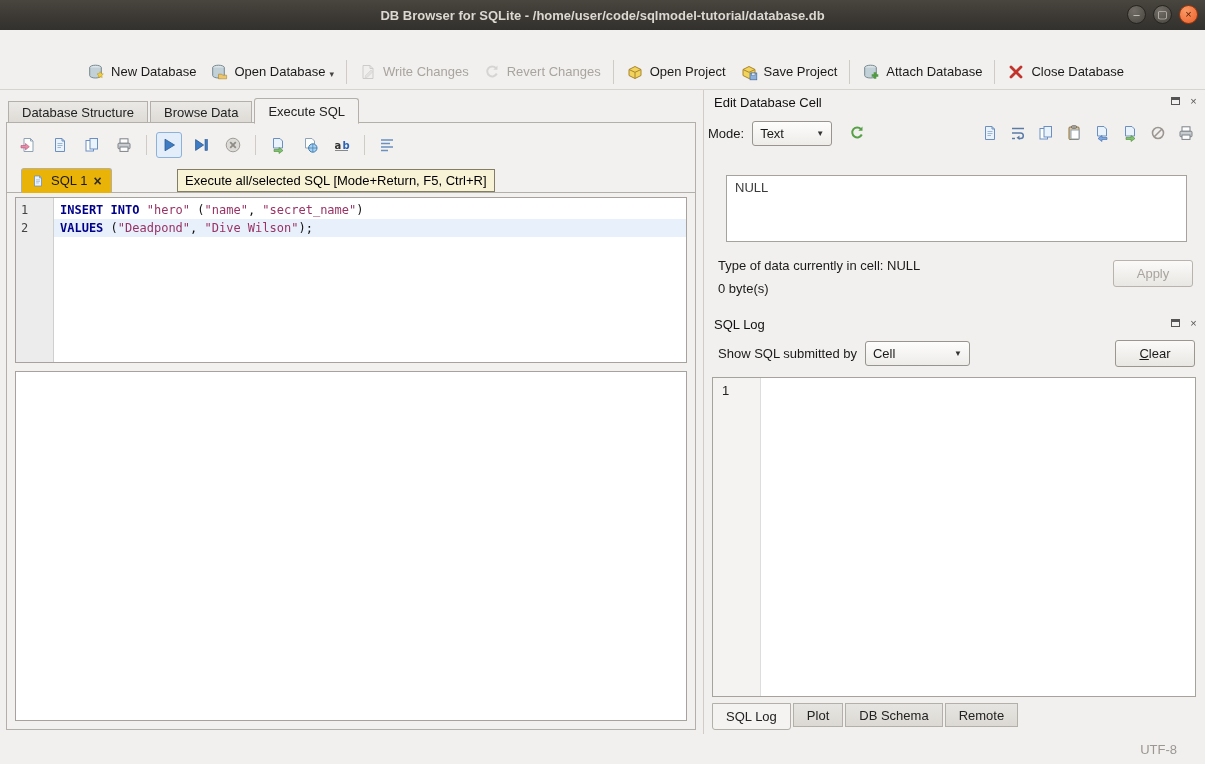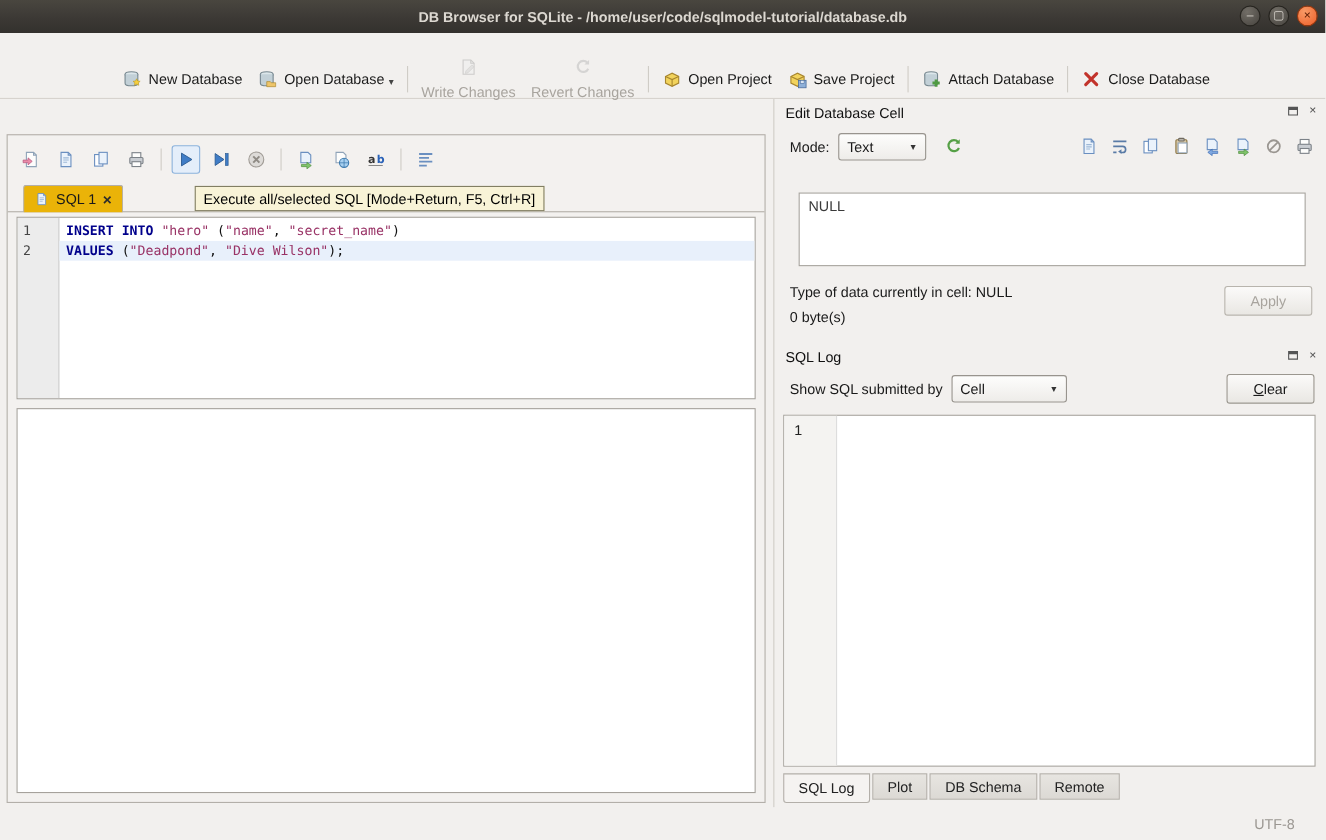--- a/index.html
+++ b/index.html
@@ -15,21 +15,21 @@
   .win-btn { width:19px; height:19px; border-radius:50%; text-align:center; line-height:17px; font-size:11px;
     background:radial-gradient(circle at 35% 28%, #726e67, #46433e); border:1px solid #26241f; color:#d8d4cd; }
   .win-btn.close { background:radial-gradient(circle at 35% 28%, #f89a66, #ee5f29); border-color:#96380f; color:#5c1c02; }
 
   
   .menubar { position:absolute; left:0; top:30px; right:0; height:24px; display:flex; align-items:center; padding-left:4px; background:#f2f0ee; }
   .menu-item { padding:3px 9px; border-radius:2px; }
   .toolbar { position:absolute; left:0; top:54px; right:0; height:36px; display:flex; align-items:center; padding-left:6px;
     background:#f2f0ee; border-bottom:1px solid #d7d3ce;justify-content:center; }
   .tb-btn { display:flex; align-items:center; gap:6px; padding:4px 7px; border-radius:3px; white-space:nowrap; }
-  .tb-btn.disabled { color:#a8a49e;flex-direction:column; }
+  .tb-btn.disabled { color:#a8a49e; }
   .tb-btn.disabled svg { opacity:.4; filter:grayscale(1); }
   .tb-arrow { font-size:9px; color:#444; margin-left:-2px; align-self:flex-end; padding-bottom:2px; }
   .tb-sep { width:1px; height:24px; background:#cfccc6; margin:0 5px; }
   .icon { display:inline-flex; align-items:center; justify-content:center; }
 
   
   .content { position:absolute; left:0; top:90px; right:0; bottom:30px; }
   .left-pane { position:absolute; left:0; top:0; width:703px; bottom:0; }
   .right-pane { position:absolute; left:703px; right:0; top:0; bottom:0; border-left:1px solid #d0ccc6; }
 
@@ -68,21 +68,21 @@
   
   .tooltip { position:absolute; left:177px; top:169px; z-index:50; background:#f8f3d7; border:1px solid #817e63;
     padding:3px 7px; font-size:13px; color:#000; white-space:nowrap; }
 
   
   .dock-header { position:absolute; left:10px; height:20px; display:flex; align-items:center; color:#111; }
   .dock-icons { position:absolute; right:5px; display:flex; gap:5px; align-items:center; }
   .dock-btn { width:13px; height:13px; display:flex; align-items:center; justify-content:center; color:#555; font-size:11px; }
   .float-glyph { width:9px; height:8px; border:1px solid #555; border-top:3px solid #555; display:inline-block; }
 
-  .mode-row { position:absolute; left:14px; right:10px; top:28px; height:30px; display:flex; align-items:center;justify-content:space-between; }
+  .mode-row { position:absolute; left:4px; right:10px; top:28px; height:30px; display:flex; align-items:center;justify-content:space-between; }
   .combo { height:25px; border:1px solid #98948e; border-radius:3px; background:linear-gradient(#fdfdfc,#eeece9);
     display:inline-flex; align-items:center; justify-content:space-between; padding:0 7px; gap:12px; }
   .combo .arr { font-size:8px; color:#333; }
   .mode-icons { margin-left:auto; display:flex; gap:10px; align-items:center; }
 
   .cell-box { position:absolute; left:22px; right:18px; top:85px; height:67px; border:1px solid #a6a29c; background:#fff;
     color:#3a3a3a; padding:4px 8px; }
   .type-line { position:absolute; left:14px; top:168px; }
   .size-line { position:absolute; left:14px; top:191px; }
   .btn { height:27px; border:1px solid #9b978f; border-radius:3px; background:linear-gradient(#fbfaf9,#e9e7e3);
@@ -202,20 +202,25 @@
             <path d="M4 4l10 10M14 4L4 14" stroke="#c2332b" stroke-width="2.8" stroke-linecap="round"></path>
           </svg>
         </span>
         <span class="lbl">Close Database</span>
       </div>
     </div>
 
   <div class="content">
 
     <div class="left-pane">
+      <div class="main-tabs" id="main-tabs">
+          <div class="mtab">Database Structure</div>
+          <div class="mtab">Browse Data</div>
+          <div class="mtab active">Execute SQL</div>
+        </div>
 
       <div class="frame">
         <div class="sql-toolbar" id="sql-toolbar">
             <div class="sq-btn">
               <span class="icon">
                 <svg width="18" height="18" viewBox="0 0 18 18">
                   <path d="M5 2.5h6.5L14 5v10.5H5z" fill="#fdfdfc" stroke="#8fa3b8"></path>
                   <path d="M11.5 2.5V5H14" fill="none" stroke="#8fa3b8"></path>
                   <path d="M2 9.5h4.5v-2l3.8 3.2-3.8 3.2v-2H2z" fill="#e98ca8" stroke="#b2537a" stroke-width="0.6"></path>
                 </svg>

